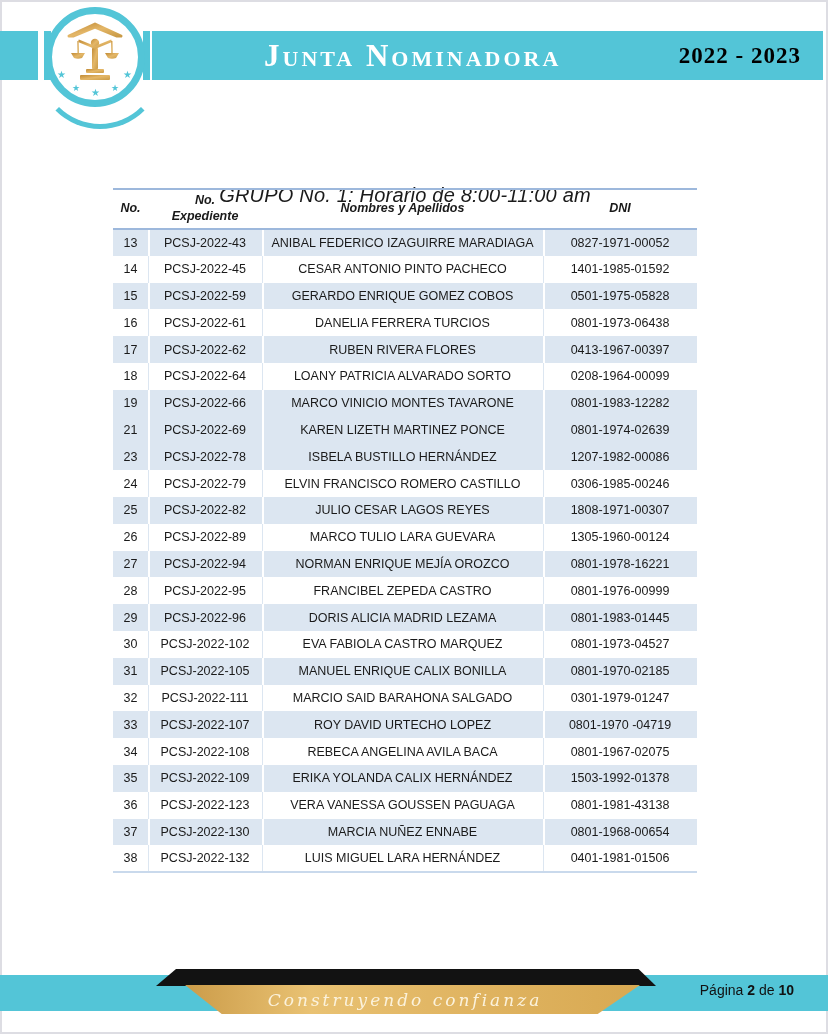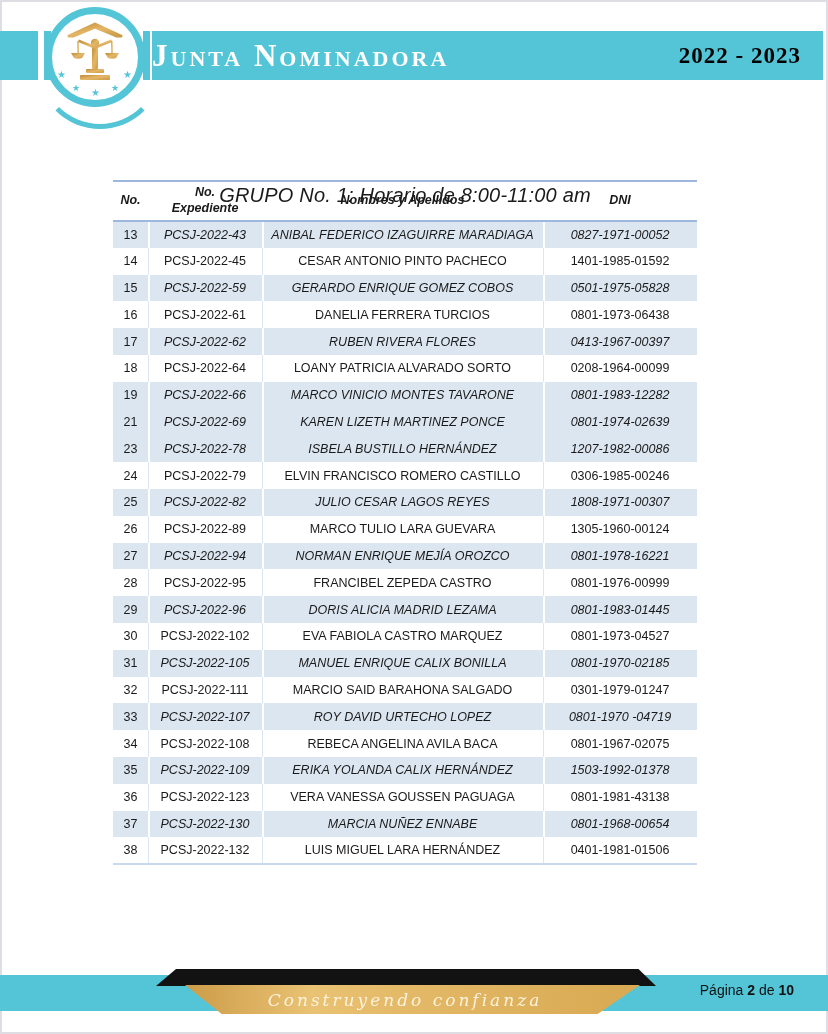--- a/index.html
+++ b/index.html
@@ -8,21 +8,21 @@
     overflow:hidden; font-family:"Liberation Sans", sans-serif;
     box-shadow: inset 0 0 0 2px #dddde3;
   }
   
   .band-left{position:absolute; left:0; top:31px; width:38px; height:49px; background:#53C5D7;}
   .vbar{position:absolute; top:31px; width:7px; height:49px; background:#53C5D7;}
   .vbar.b1{left:44px;} .vbar.b2{left:143px;}
   .banner{position:absolute; left:152px; top:31px; width:671px; height:49px; background:#53C5D7;
           display:flex; align-items:center;}
   .banner-title{
-    color:#ffffff; font-family:"Liberation Serif", serif;
+    margin-left:112px; color:#ffffff; font-family:"Liberation Serif", serif;
     font-variant:small-caps; font-weight:700; font-size:31px; letter-spacing:3px; line-height:1;
   }
   .banner-period{
     position:absolute; right:22px; top:12px; color:#000000;
     font-family:"Liberation Serif", serif; font-weight:700; font-size:23px; letter-spacing:1px;
   }
   .logo{
     position:absolute; left:45px; top:7px; width:86px; height:86px;
     border:7px solid #53C5D7; border-radius:50%; background:#ffffff; z-index:3;
   }
@@ -36,32 +36,32 @@
   .logo .s2{left:71px; top:56px;}
   .logo .s3{left:20px; top:70px; font-size:9px;}
   .logo .s4{left:39px; top:74px;}
   .logo .s5{left:59px; top:70px; font-size:9px;}
   
   .group-title{
     position:absolute; left:113px; top:152px; width:584px; text-align:center;
     font-style:italic; font-size:20px; color:#1a1a1a; letter-spacing:0.2px;margin-top:32px;
   }
   
-  .tbl-wrap{position:absolute; left:113px; top:180px; width:584px;}
+  .tbl-wrap{position:absolute; left:113px; top:188px; width:584px;}
   table{border-collapse:collapse; width:584px; table-layout:fixed;
         border-top:2.5px solid #9DB8DC; border-bottom:2px solid #C9D9EC;}
   col.c1{width:35px;} col.c2{width:114px;} col.c3{width:281px;} col.c4{width:154px;}
   thead tr{height:40px; border-bottom:2px solid #9DB8DC;}
   th{font-size:12.5px; font-weight:700; font-style:italic; color:#1a1a1a;
      text-align:center; vertical-align:middle; line-height:1.25; padding:0;}
   tbody tr{height:26.8px;padding-left:43px;}
   tbody tr.shaded{background:#DCE6F1;}
   td{font-size:12.5px; color:#1a1a1a; text-align:center; vertical-align:middle;
      padding:0 2px; white-space:nowrap; overflow:hidden;}
-  tbody tr.shaded td + td{box-shadow: inset 2px 0 0 #ffffff; font-style: italic;}
+  tbody tr.shaded td + td{box-shadow: inset 2px 0 0 #ffffff;}
   tbody tr.plain  td + td{box-shadow: inset 1px 0 0 #DCE6F1;}
   
   .footer-band{position:absolute; left:0; top:975px; width:828px; height:36px; background:#53C5D7;}
   .black-ribbon{
     position:absolute; left:156px; top:969px; width:500px; height:17px; background:#121212;
     clip-path:polygon(4% 0, 96.5% 0, 100% 100%, 0 100%); z-index:2;
   }
   .gold-ribbon{
     position:absolute; left:170px; top:985px; width:470px; height:29px;
     background:linear-gradient(90deg,#C89744 0%,#E9C273 30%,#E2B765 55%,#D8A952 100%);

